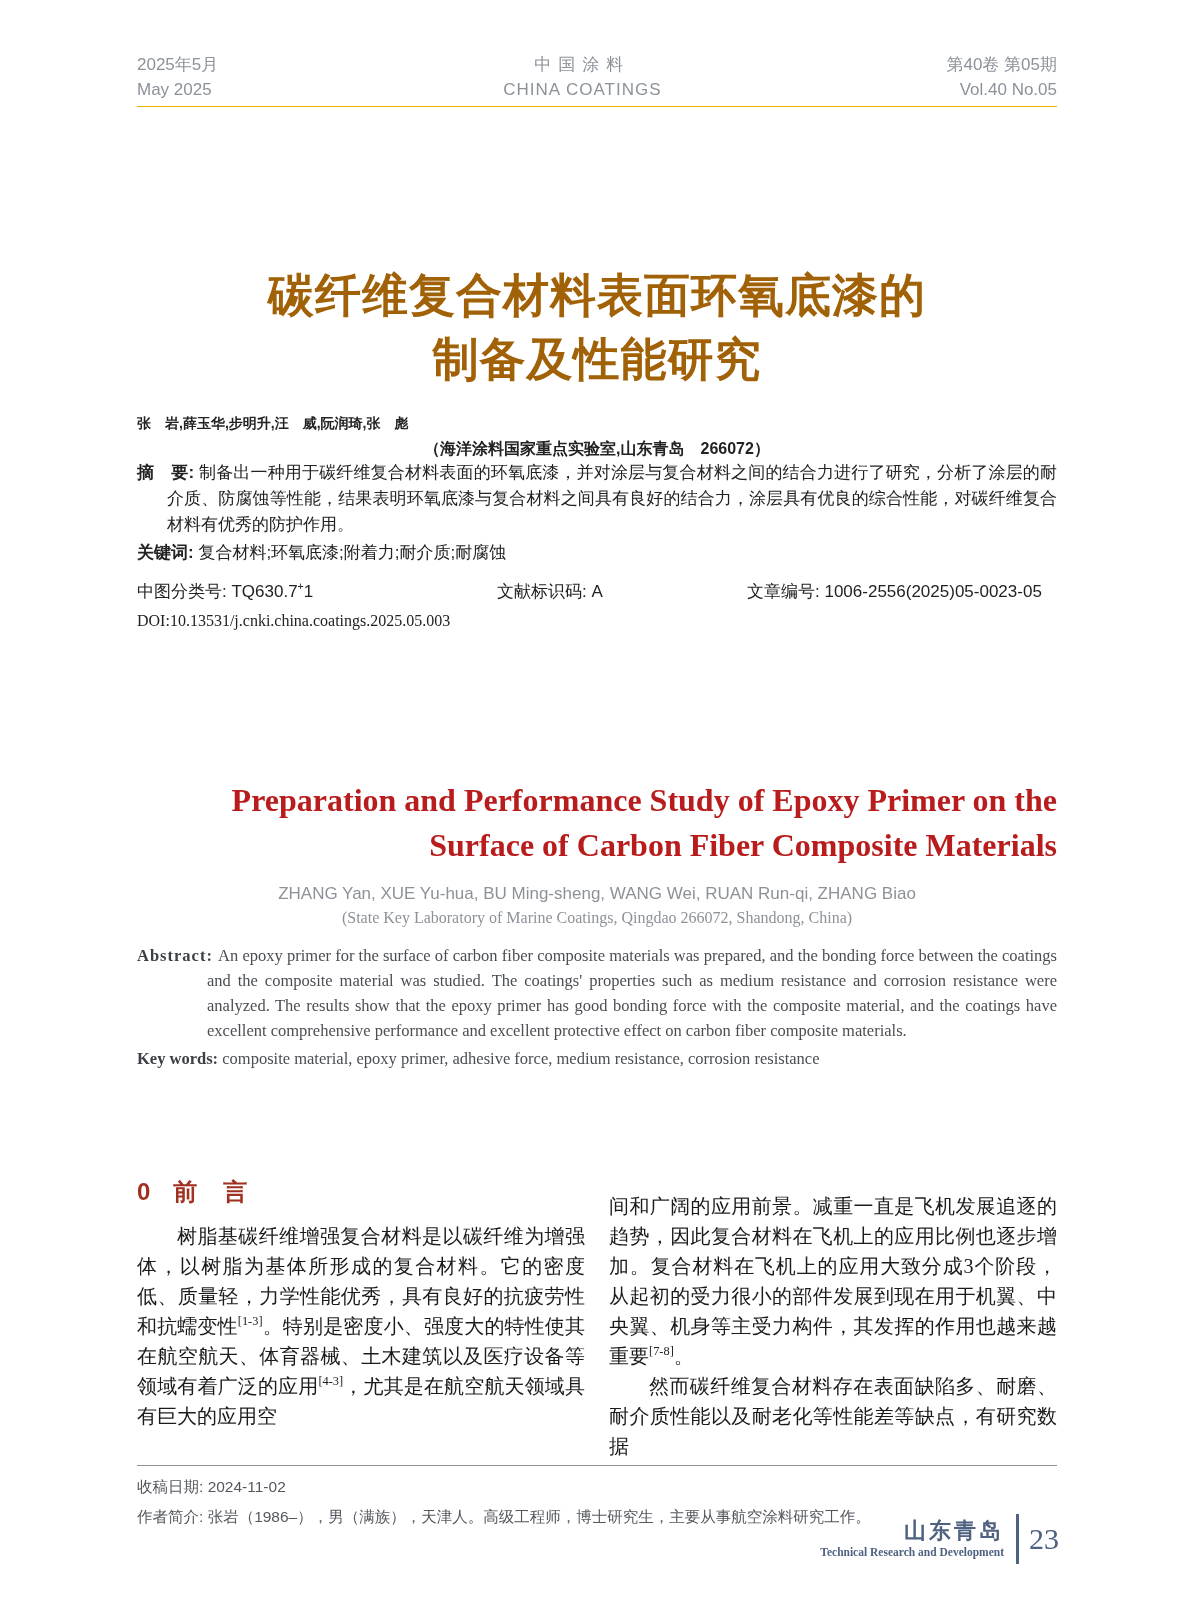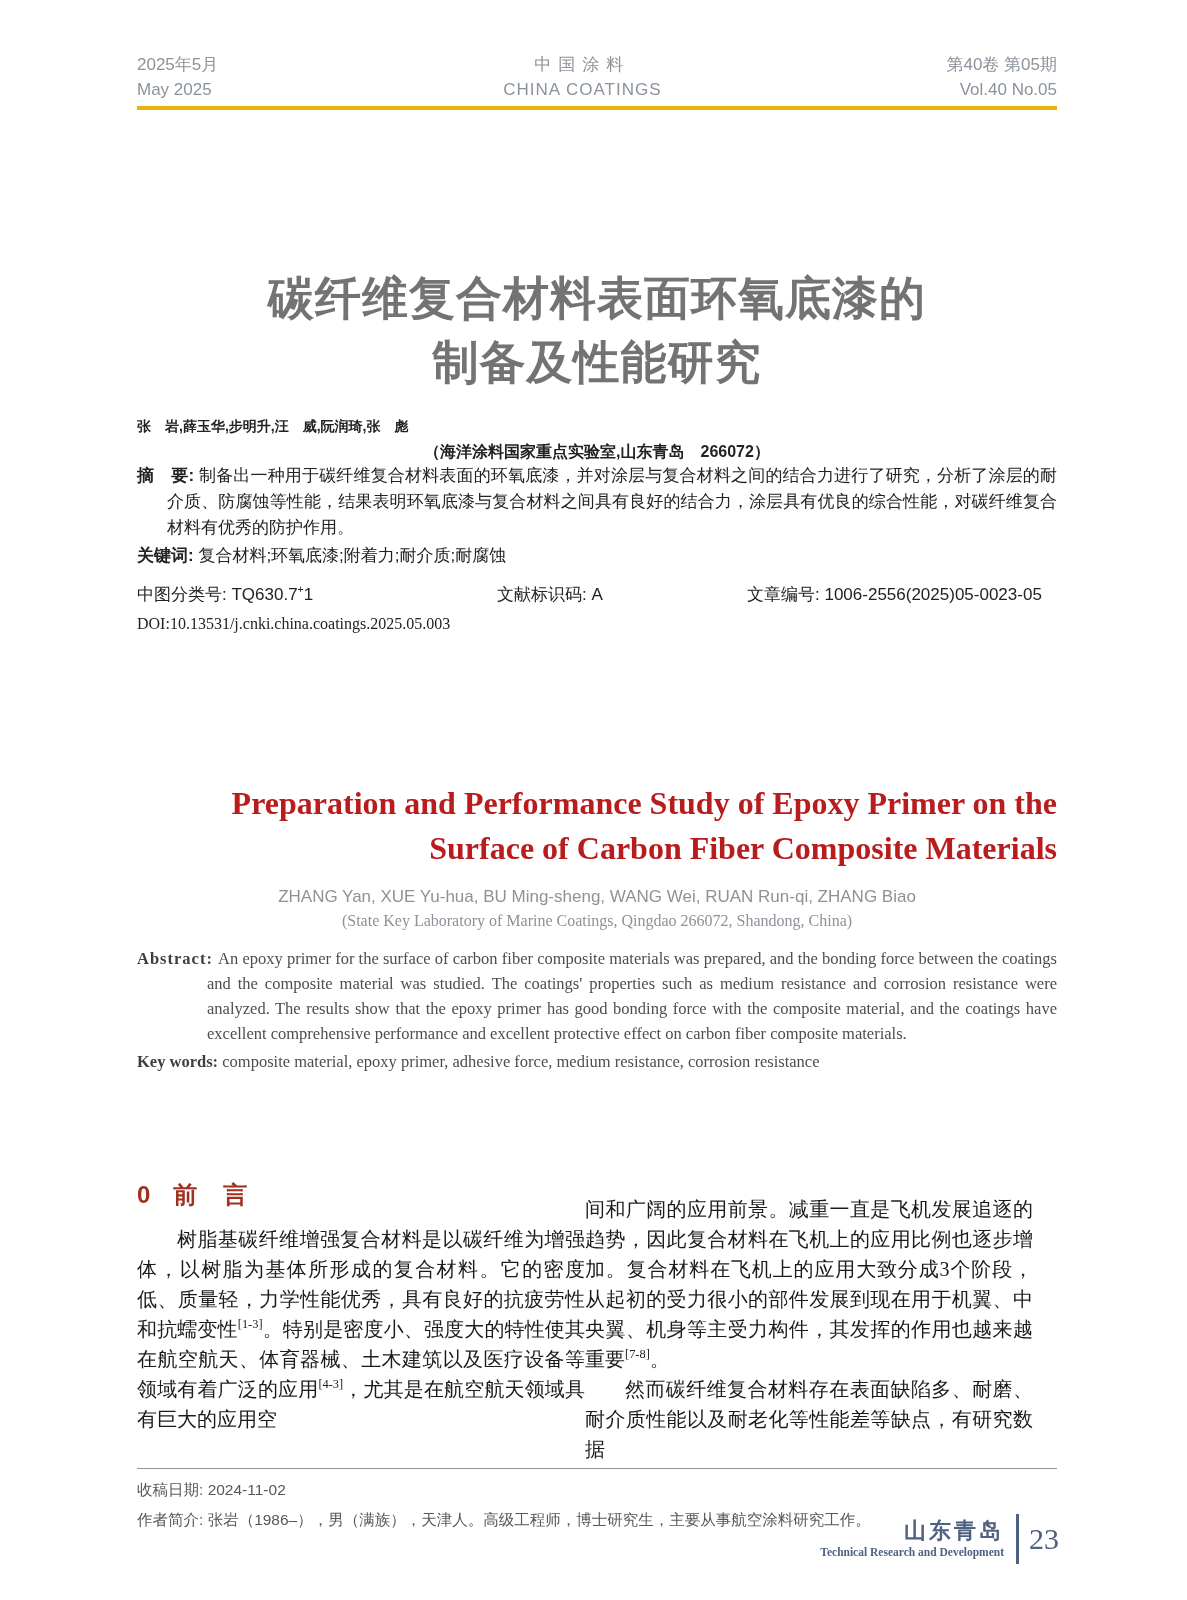--- a/index.html
+++ b/index.html
@@ -8,34 +8,34 @@
     position:relative; width:1187px; height:1600px; margin:0 auto;
     background:#ffffff; overflow:hidden; color:#1f1f1f;
     font-family:"Liberation Sans","DejaVu Sans",sans-serif;
   }
   .content { margin:0 130px 0 137px; width:920px; }
 
   
   .page-header {
     display:flex; justify-content:space-between; align-items:center;
     padding-top:52px; padding-bottom:4px;
-    border-bottom:4px solid #eab308;
+    border-bottom:1px solid #eab308;
     color:#8b929a; font-size:17px; line-height:25px;
   }
   .hdr-cell { white-space:nowrap; }
   .hdr-left  { text-align:left; }
   .hdr-center{ text-align:center; }
   .hdr-right { text-align:right; }
   .journal-cn { letter-spacing:7px; }
   .journal-en { letter-spacing:1px; }
 
   
   .cn-title {
     margin-top:156px; text-align:center;
-    color:#737373; font-size:46px; font-weight:bold; line-height:64px;
+    color:#a16207; font-size:46px; font-weight:bold; line-height:64px;
     letter-spacing:1px;
   }
   .cn-authors { margin-top:24px; text-align:left; font-size:14px; font-weight:bold; color:#222; }
   .cn-affil   { margin-top:6px;  text-align:center; font-size:16px; font-weight:bold; color:#222; }
 
   
   .abs-cn {
     margin-top:0; font-size:17px; line-height:26px; text-align:justify;
     padding-left:30px; text-indent:-30px; color:#222;
   }
@@ -70,21 +70,21 @@
     font-family:"Liberation Serif","DejaVu Serif",serif;
   }
   .abs-en .lbl { font-weight:bold; color:#3c4045; letter-spacing:1px; }
   .kw-en {
     margin-top:3px; font-size:16.5px; line-height:25px; color:#4a4e53;
     font-family:"Liberation Serif","DejaVu Serif",serif;
   }
   .kw-en .lbl { font-weight:bold; color:#3c4045; }
 
   
-  .columns { margin-top:104px; display:flex; }
+  .columns { margin-top:104px; display:flex; gap:24px; }
   .col { width:448px; }
   .sec-head {
     color:#a0301f; font-size:24px; font-weight:bold; line-height:34px;
     margin-bottom:12px; letter-spacing:1px;
   }
   .sec-head .sec-num { margin-right:22px; }
   .body-para {
     font-size:20px; line-height:30px; text-align:justify; color:#1b1b1b;
     font-family:"Liberation Serif","DejaVu Serif",serif;
   }

